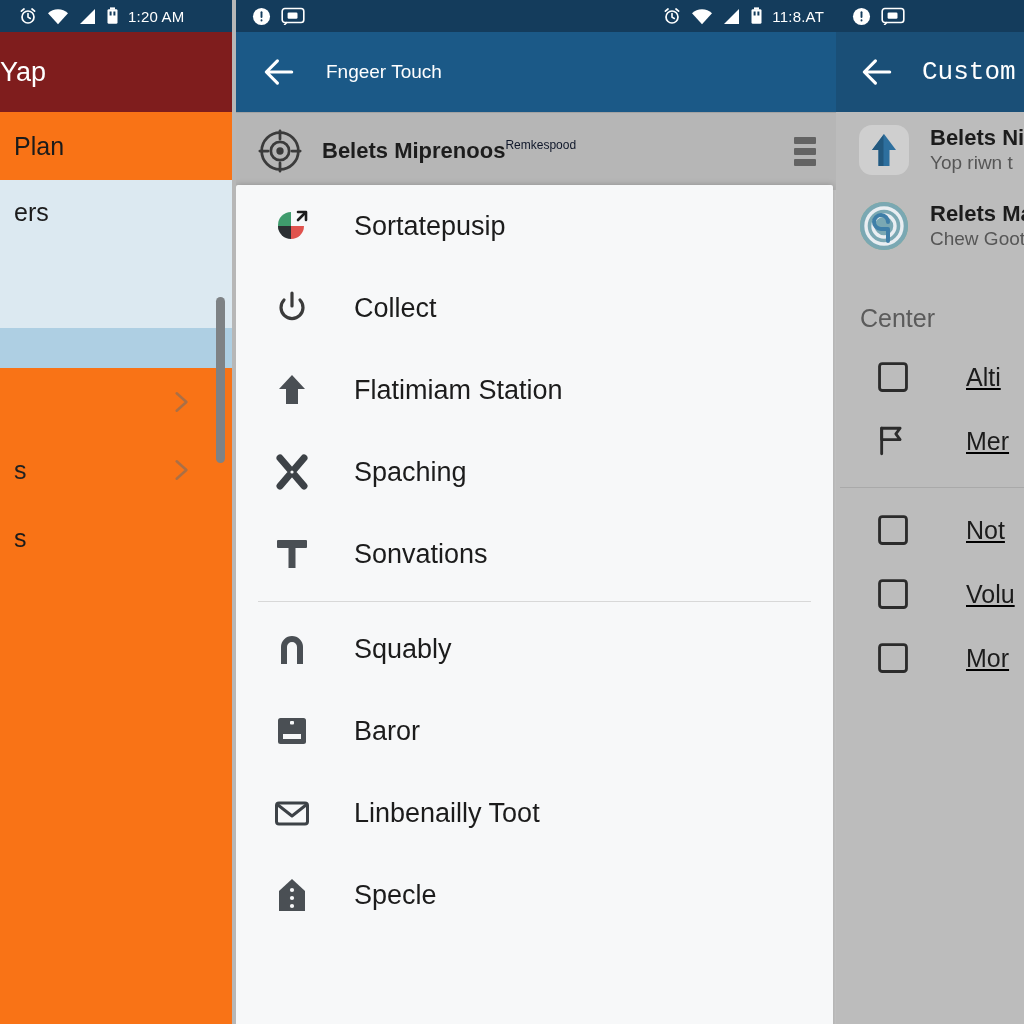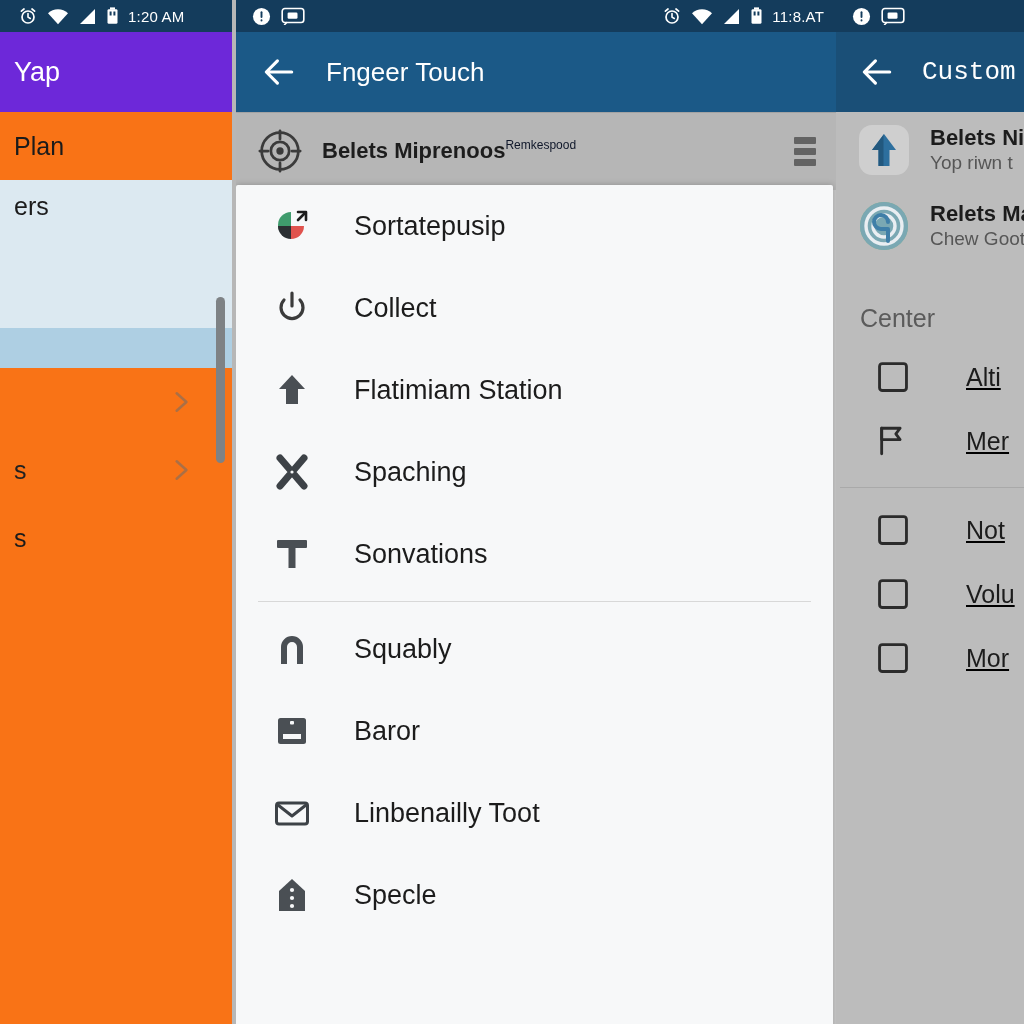--- a/index.html
+++ b/index.html
@@ -24,35 +24,35 @@
   .sb-right { display: flex; align-items: center; gap: 9px; margin-left: auto; padding-right: 12px; justify-content: space-between; }
   .sb-time { font-size: 15px; letter-spacing: .2px; font-weight: 400; white-space: nowrap; }
 
   .appbar {
     position: relative; height: 80px; width: 100%;
     background: #175785;
     display: flex; align-items: center;
     color: #ffffff;
   }
   .appbar.dark { background: #1a4f77; }
-  .appbar-title { font-size: 26px; font-weight: 400; white-space: nowrap; }
+  .appbar-title { font-size: 19px; font-weight: 400; white-space: nowrap; }
   .back-arrow { width: 38px; height: 38px; flex: 0 0 38px; }
 
   
   #panel-left { left: 0; width: 232px; background: #f6f7f8; }
   #panel-left .statusbar { background: #143c5c; }
-  #panel-left .appbar { background: #6d28d9; padding-left: 14px; }
+  #panel-left .appbar { background: #7f1d1d; }
   #panel-left .appbar-title { font-size: 27px; }
   .l-body { position: relative; background: #f97316; height: 912px; }
   .l-row {
     height: 68px; display: flex; align-items: center;
     padding: 0 14px; font-size: 25px; color: #1b1b1b;
     white-space: nowrap;
   }
-  .l-row.sel-light { background: #dce9f1; height: 148px; align-items: flex-start; padding-top: 12px; }
+  .l-row.sel-light { background: #dce9f1; height: 148px; align-items: flex-start; padding-top: 18px; }
   .l-row.sel-strong { background: #aecfe3; height: 40px; }
   .l-row.chev { justify-content: space-between; color: #212121; }
   .chev-icon { width: 26px; height: 26px; opacity: .55; margin-right: 24px; }
   .l-scrollbar {
     position: absolute; left: 216px; top: 185px;
     width: 9px; height: 166px; border-radius: 5px;
     background: #7e8285;
   }
 
   

